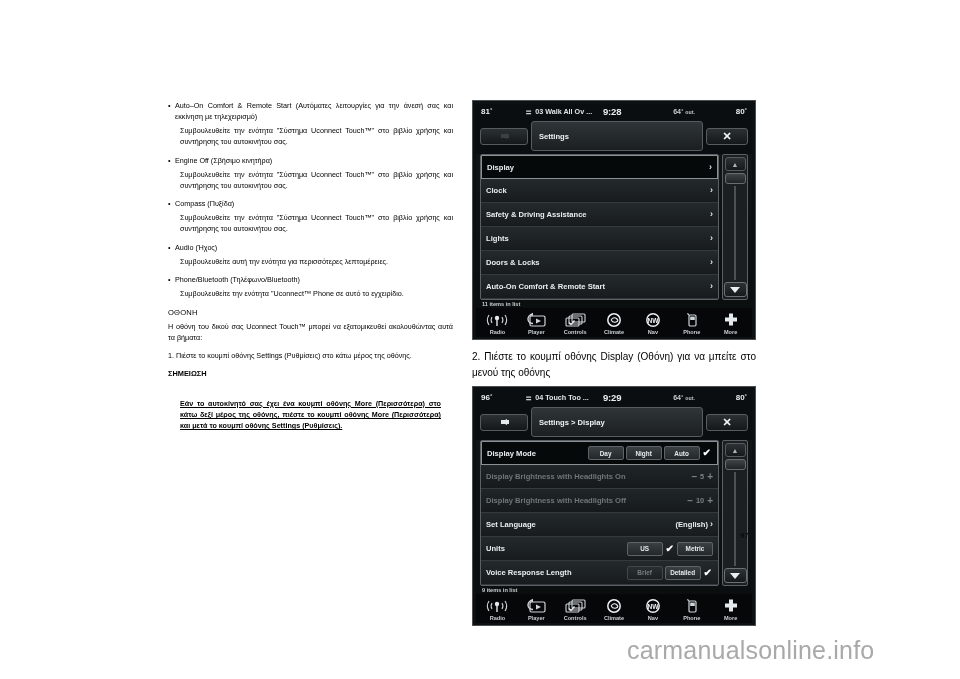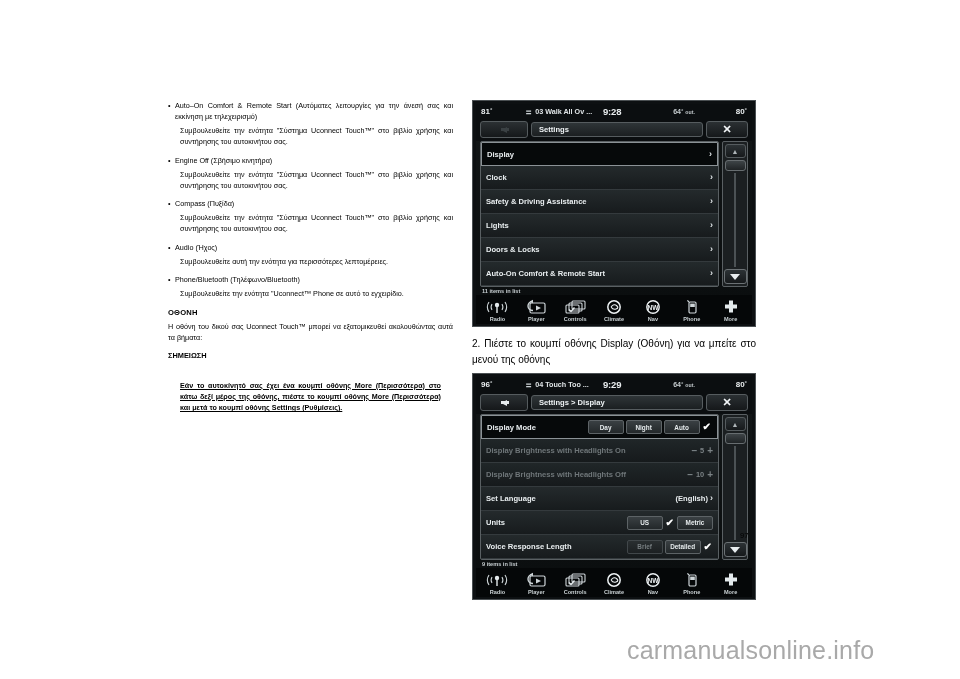--- a/index.html
+++ b/index.html
@@ -39,21 +39,21 @@
     flex: 1;
     text-align: justify;
   }
   .para {
     margin: 3px 0 7px 12px;
     text-align: justify;
     text-justify: inter-word;
   }
   .para-last { margin-bottom: 8px; }
   .head {
-    font-weight: bold;
+    font-weight: normal;
     font-size: 7.6px;
     margin: 7px 0 2px 0;
     letter-spacing: .2px;
   }
   .body-para {
     margin: 0 0 7px 0;
     text-align: justify;
   }
   .note-head {
     font-weight: bold;
@@ -170,21 +170,21 @@
     content: "";
     position: absolute;
     left: 0; top: -1.6px;
     width: 8px; height: 3.2px;
     background: #e6ebed;
   }
   .arrow-left.dim { border-right-color: #3a4043; }
   .arrow-left.dim::after { background: #3a4043; }
   .title-field {
     flex: 1;
-    height: 15px;
+    height: 30px;
     border-radius: 3px;
     background: linear-gradient(180deg,#2f3538,#1b1f21);
     border: 1px solid #565c5f;
     color: #eef2f4;
     font-size: 7.6px;
     font-weight: bold;
     display: flex;
     align-items: center;
     padding-left: 7px;
     box-sizing: border-box;
@@ -396,20 +396,21 @@
   <p class="para">Συμβουλευθείτε αυτή την ενότητα για περισσότερες λεπτομέρειες.</p>
 
   <div class="bullet-row">
     <span class="bullet-dot">•</span>
     <span class="bullet-text">Phone/Bluetooth (Τηλέφωνο/Bluetooth)</span>
   </div>
   <p class="para para-last">Συμβουλευθείτε την ενότητα "Uconnect™ Phone σε αυτό το εγχειρίδιο.</p>
 
   <div class="head">ΟΘΟΝΗ</div>
   <p class="body-para">Η οθόνη του δικού σας Uconnect Touch™ μπορεί να εξατομικευθεί ακολουθώντας αυτά τα βήματα:</p>
+  <p class="body-para">1. Πιέστε το κουμπί οθόνης Settings (Ρυθμίσεις) στο κάτω μέρος της οθόνης.</p>
 
   <div class="note-head">ΣΗΜΕΙΩΣΗ</div>
   <p class="note-body">Εάν το αυτοκίνητό σας έχει ένα κουμπί οθόνης More (Περισσότερα) στο κάτω δεξί μέρος της οθόνης, πιέστε το κουμπί οθόνης More (Περισσότερα) και μετά το κουμπί οθόνης Settings (Ρυθμίσεις).</p>
 </div>
 
 <div class="right-col">
 
   <div class="screen">
     <div class="screen-inner">
 

